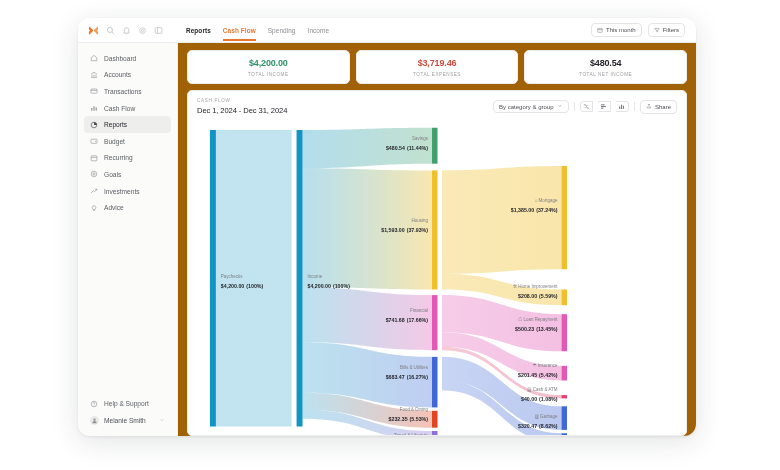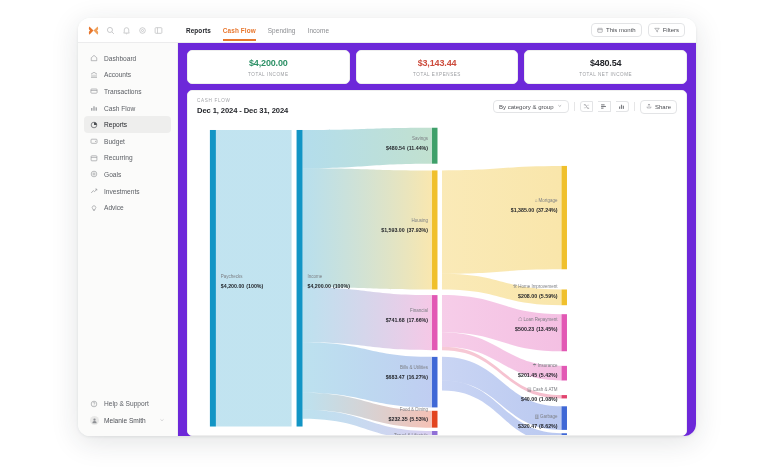--- a/index.html
+++ b/index.html
@@ -126,21 +126,21 @@
     width: 9px; height: 9px;
     border-radius: 50%;
     background: #e9e9e8;
     display: flex; align-items: center; justify-content: center;
     flex: 0 0 auto;
   }
   .chev { margin-left: auto; opacity: .5; }
   
   #main {
     flex: 1;
-    background: #6d28d9;
+    background: #a16207;
     padding: 7px 9px 0 9px;
     display: flex;
     flex-direction: column;
     min-width: 0;
   }
   #stats-row { display: flex; gap: 6px; flex: 0 0 auto; }
   .stat-card {
     flex: 1;
     background: #fff;
     border: 1px solid #eeeeee;
@@ -176,21 +176,21 @@
   }
   #chart-head-left { flex: 1; }
   .eyebrow {
     font-size: 4.6px;
     color: #a3a5a9;
     letter-spacing: .7px;
     text-transform: uppercase;
   }
   #date-range {
     font-size: 7.6px;
-    font-weight: bold;
+    font-weight: normal;
     color: #24262b;
     margin-top: 3px;
     letter-spacing: -.1px;
   }
   #chart-tools { display: flex; align-items: center; gap: 5px; padding-bottom: 1px; }
   #group-select {
     display: flex; align-items: center; gap: 4px;
     border: 1px solid #e3e4e6;
     border-radius: 4px;
     padding: 2.7px 5px;
@@ -434,21 +434,21 @@
     </div>
 
     <div id="main">
 
       <div id="stats-row">
         <div class="stat-card">
           <div class="stat-value" style="color:#2e9167">$4,200.00</div>
           <div class="stat-label">TOTAL INCOME</div>
         </div>
         <div class="stat-card">
-          <div class="stat-value" style="color:#cc4b3c">$3,143.44</div>
+          <div class="stat-value" style="color:#cc4b3c">$3,719.46</div>
           <div class="stat-label">TOTAL EXPENSES</div>
         </div>
         <div class="stat-card">
           <div class="stat-value" style="color:#24262b">$480.54</div>
           <div class="stat-label">TOTAL NET INCOME</div>
         </div>
       </div>
 
       <div id="chart-panel">
         <div id="chart-head">

